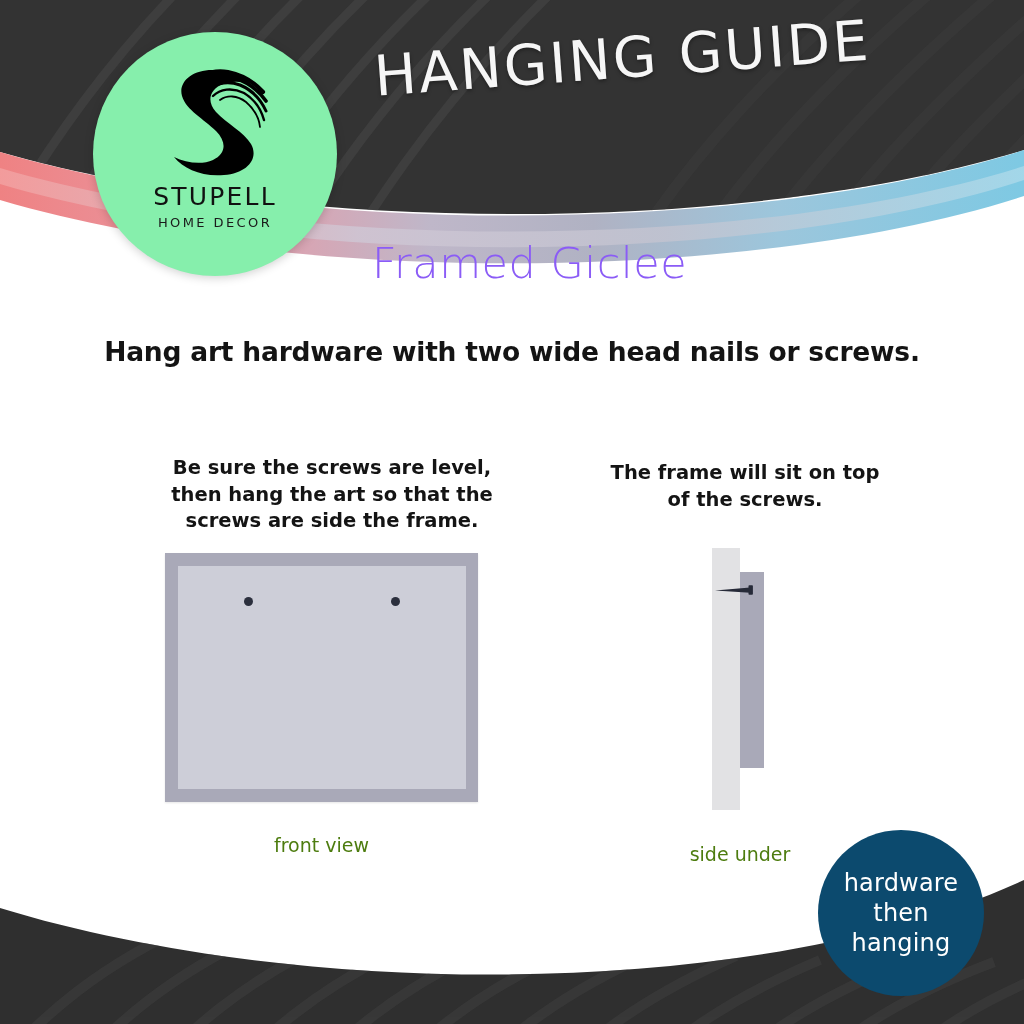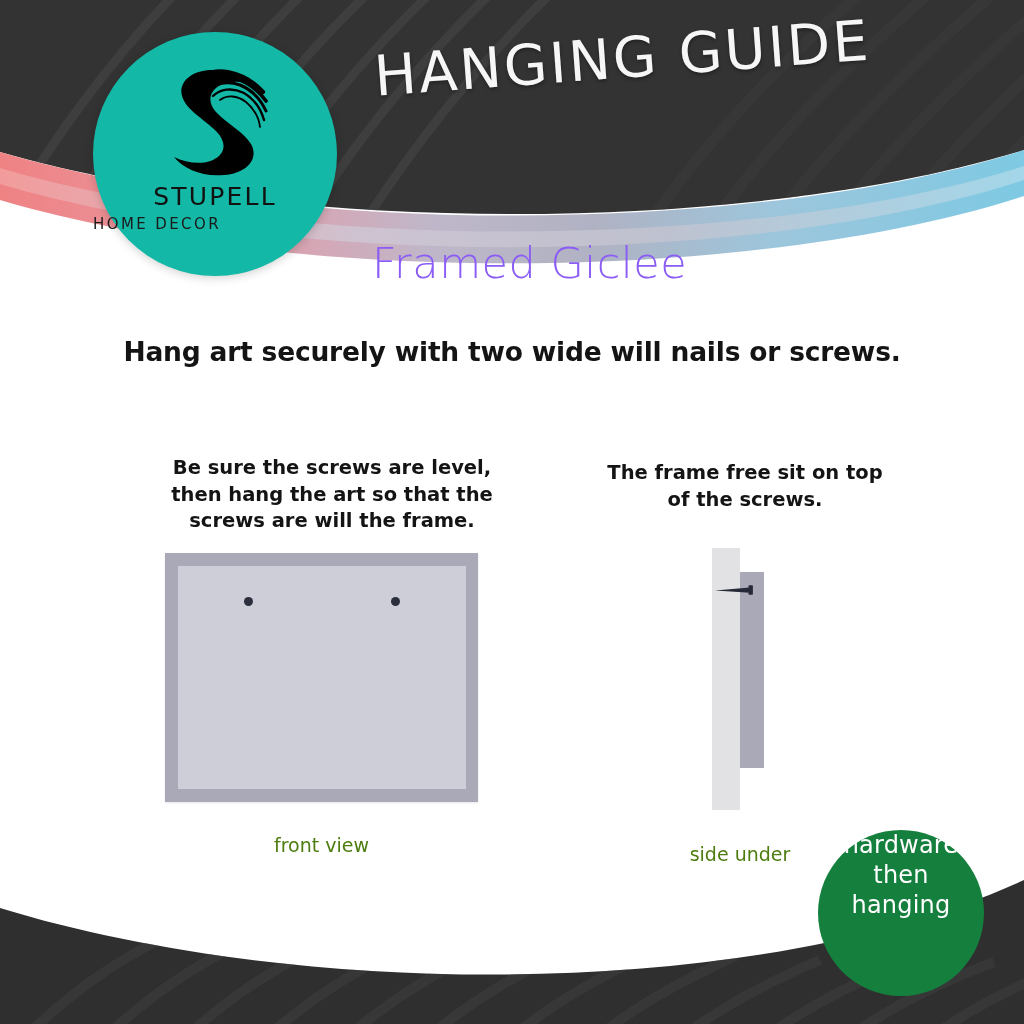--- a/index.html
+++ b/index.html
@@ -29,21 +29,21 @@
   }
 
   
   .logo-badge {
     position: absolute;
     left: 93px;
     top: 32px;
     width: 244px;
     height: 244px;
     border-radius: 50%;
-    background: #14b8a6;
+    background: #86efac;
     box-shadow: 0 2px 10px rgba(0,0,0,0.18);
     z-index: 6;
   }
   .logo-mark {
     position: absolute;
     left: 50%;
     top: 28px;
     transform: translateX(-50%);
     width: 118px;
     height: 120px;
@@ -58,22 +58,23 @@
     font-size: 25px;
     letter-spacing: 2.2px;
     color: #111111;
     font-weight: 400;
   }
   .logo-sub {
     position: absolute;
     left: 0;
     right: 0;
     top: 183px;
-    font-family: "DejaVu Sans", sans-serif;
-    font-size: 15px;
+    text-align: center;
+    font-family: "DejaVu Sans", sans-serif;
+    font-size: 13px;
     letter-spacing: 2.4px;
     color: #1a1a1a;
     font-weight: 400;
   }
 
   
   .headline {
     position: absolute;
     left: 372px;
     top: 44px;
@@ -196,25 +197,26 @@
   }
 
   
   .hw-badge {
     position: absolute;
     left: 818px;
     top: 830px;
     width: 166px;
     height: 166px;
     border-radius: 50%;
-    background: #15803d;
+    background: #0c4a6e;
     z-index: 7;
     display: flex;
     flex-direction: column;
     align-items: center;
+    justify-content: center;
   }
   .hw-badge span {
     display: block;
     font-family: "DejaVu Sans", sans-serif;
     font-size: 24px;
     font-weight: 500;
     color: #ffffff;
     line-height: 1.26;
     text-align: center;
     letter-spacing: 0.2px;
@@ -294,39 +296,39 @@
       </g>
     </svg>
     <div class="logo-word">STUPELL</div>
     <div class="logo-sub">HOME DECOR</div>
   </div>
 
   <div class="headline">HANGING GUIDE</div>
 
   <div class="product-type">Framed Giclee</div>
 
-  <div class="main-instruction">Hang art securely with two wide will nails or screws.</div>
+  <div class="main-instruction">Hang art hardware with two wide head nails or screws.</div>
 
   <div class="col-caption left">
     <div>Be sure the screws are level,</div>
     <div>then hang the art so that the</div>
-    <div>screws are will the frame.</div>
+    <div>screws are side the frame.</div>
   </div>
 
   <div class="frame-front">
     <div class="frame-front-inner">
       <span class="screw-dot left"></span>
       <span class="screw-dot right"></span>
     </div>
   </div>
 
   <div class="view-label front">front view</div>
 
   <div class="col-caption right">
-    <div>The frame free sit on top</div>
+    <div>The frame will sit on top</div>
     <div>of the screws.</div>
   </div>
 
   <div class="side-wall"></div>
   <div class="side-frame"></div>
   <svg class="side-nail" viewBox="0 0 48 14" aria-hidden="true">
 
     <path d="M1,7.6 L36,4.6 L36,9.8 Z" fill="#262a38"></path>
 
     <rect x="34.5" y="2.2" width="4.4" height="9.6" rx="0.8" fill="#262a38"></rect>

